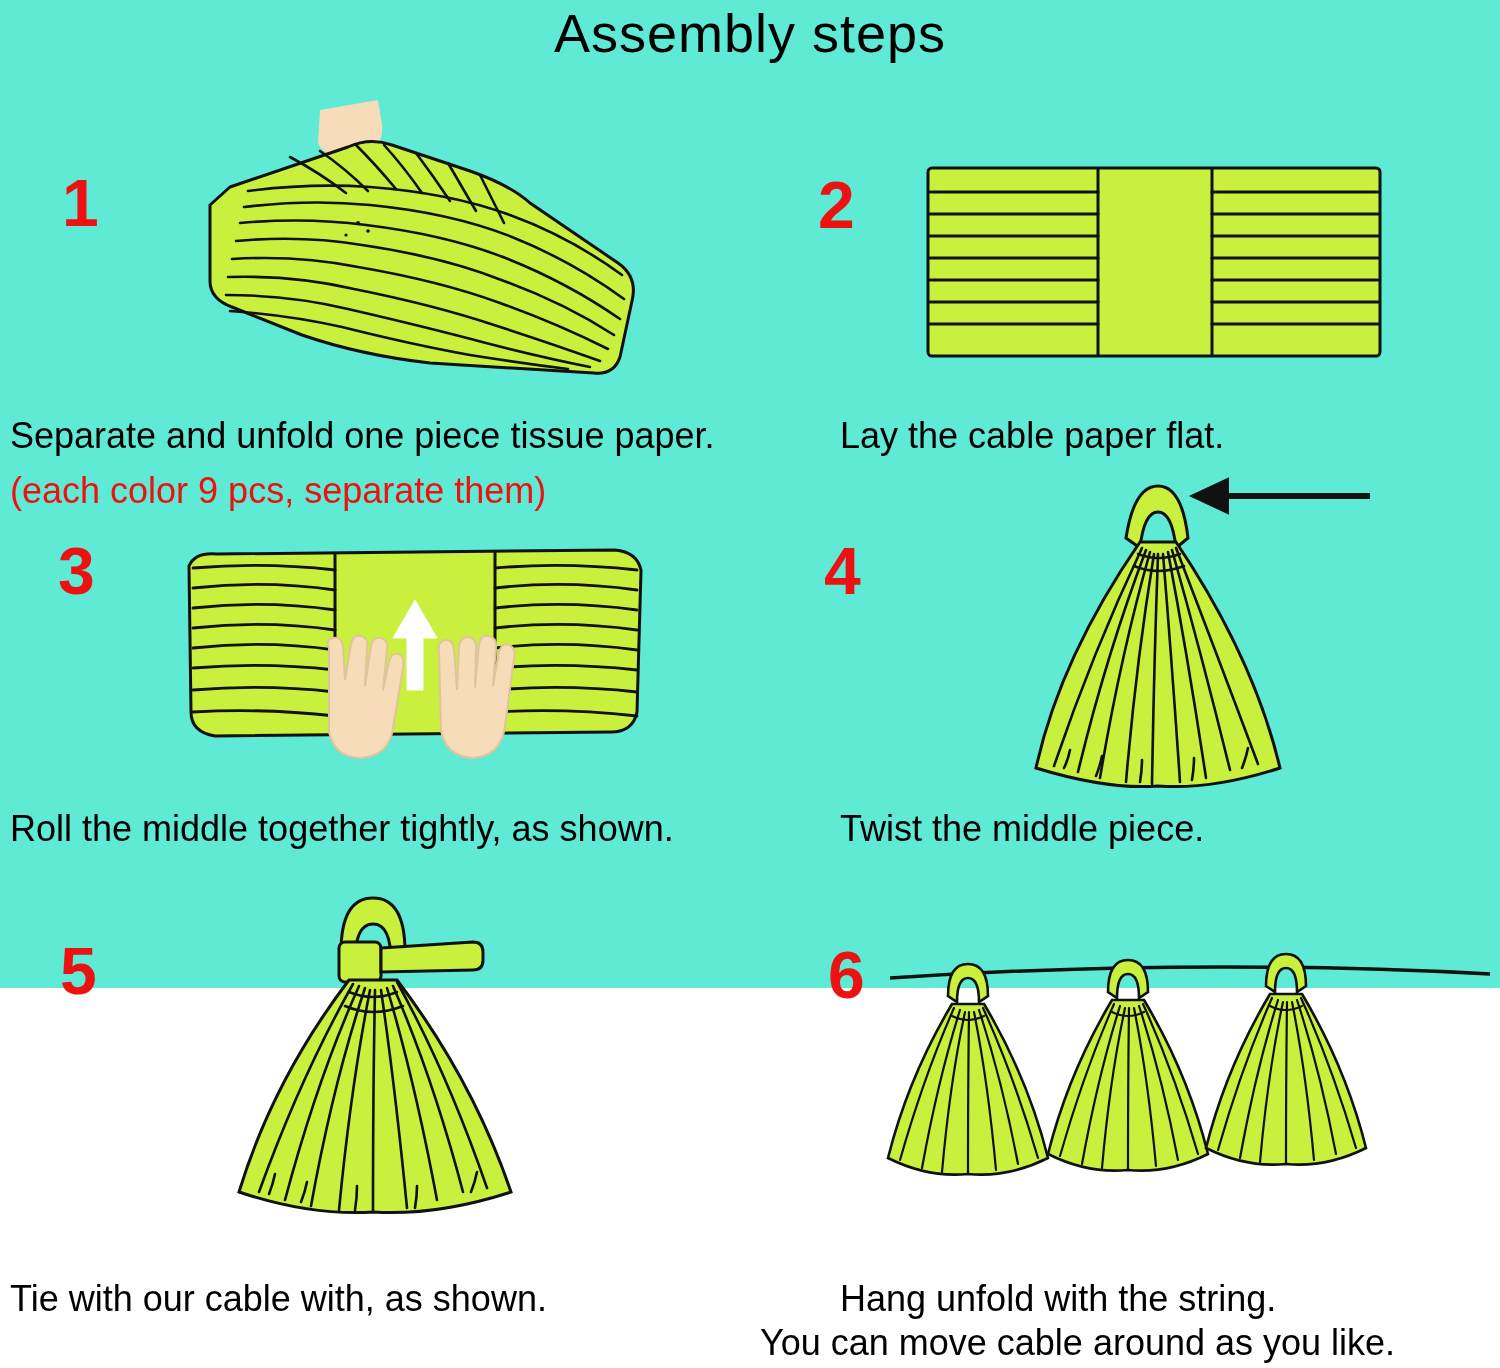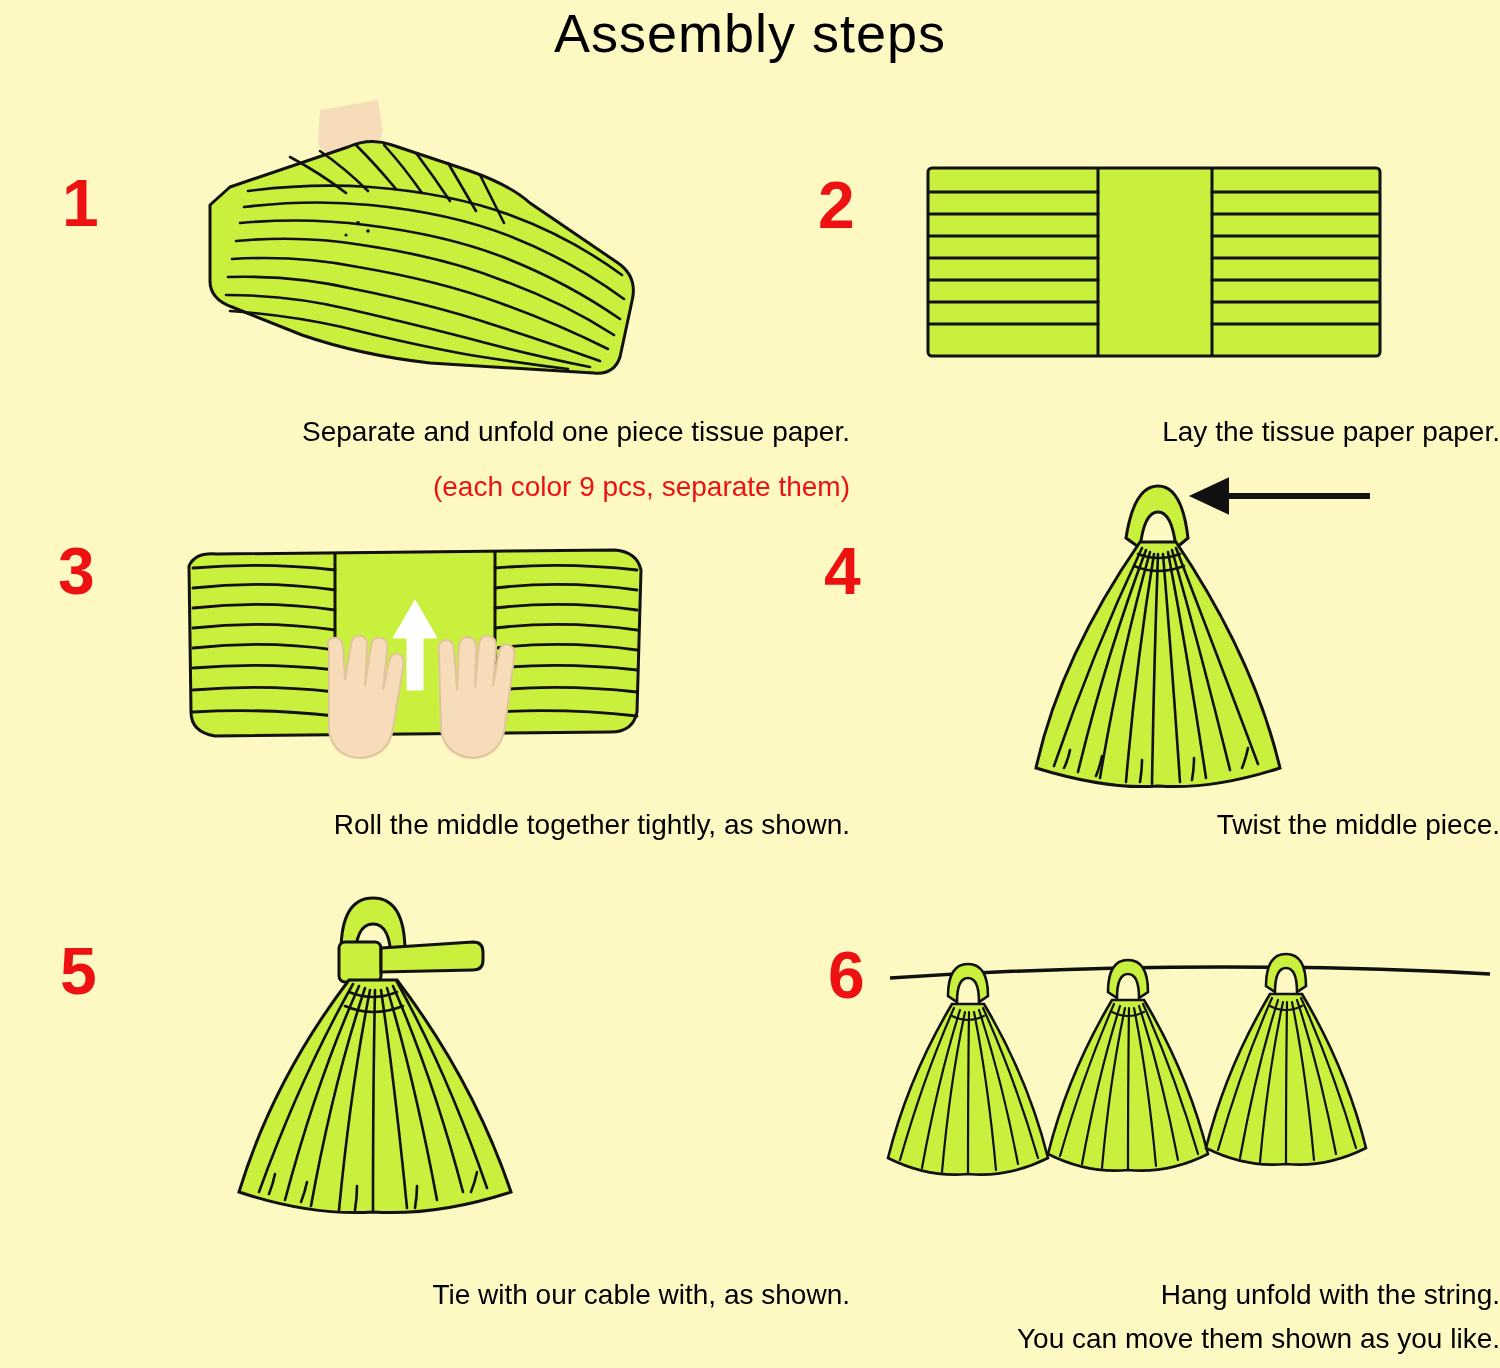--- a/index.html
+++ b/index.html
@@ -11,22 +11,22 @@
     width: 1500px;
     height: 1368px;
     font-family: "Liberation Sans", sans-serif;
     color: #000000;
     overflow: hidden;
     position: relative;
   }
   .page {
     position: relative;
     width: 1500px;
-    height: 1368px;
-    background: #fef9c3;
+    height: 988px;
+    background: #5eead4;
   }
   .title {
     position: absolute;
     top: 2px;
     left: 0;
     width: 1500px;
     text-align: center;
     font-size: 54px;
     font-weight: normal;
     letter-spacing: 1px;
@@ -34,23 +34,23 @@
   }
   .step-num {
     position: absolute;
     color: #ee1111;
     font-size: 66px;
     font-weight: bold;
     line-height: 1;
   }
   .caption {
     position: absolute;
-    font-size: 28px;
+    font-size: 36px;
     color: #000000;
-    text-align: right;
+    text-align: left;
     line-height: 1.18;
     white-space: nowrap;
   }
   .caption.red {
     color: #ee1111;
   }
   .art {
     position: absolute;
   }
   .art svg {
@@ -126,21 +126,21 @@
         <path d="M292 164 L458 164"></path>
       </g>
 
       <g stroke="#111111" stroke-width="3" fill="none">
         <path d="M178 8 L178 196"></path>
         <path d="M292 8 L292 196"></path>
       </g>
     </svg>
   </div>
 
-  <div class="caption" style="left:840px; top:415px; width:660px;">Lay the tissue paper paper.</div>
+  <div class="caption" style="left:840px; top:415px; width:660px;">Lay the cable paper flat.</div>
 
   <div class="step-num" style="left:58px; top:538px;">3</div>
 
   <div class="art" style="left:175px; top:540px;">
     <svg width="480" height="270" viewBox="0 0 480 270">
 
       <path d="M14 26 Q20 12 42 14 L440 10 Q462 12 466 30 L462 172 Q458 192 436 192 L40 196 Q16 192 16 172 Z" fill="#c8f03c" stroke="#111111" stroke-width="3"></path>
 
       <g stroke="#111111" stroke-width="2.8" fill="none" stroke-linecap="round">
         <path d="M18 28 Q90 22 160 30"></path>
@@ -309,15 +309,15 @@
           <path d="M94 82 Q108 152 116 240"></path>
           <path d="M99 80 Q122 150 138 234"></path>
           <path d="M103 78 Q134 146 158 228"></path>
           <path d="M72 86 Q88 94 104 86"></path>
         </g>
       </g>
     </svg>
   </div>
 
   <div class="caption" style="left:840px; top:1278px; width:660px;">Hang unfold with the string.</div>
-  <div class="caption" style="left:760px; top:1322px; width:740px;">You can move them shown as you like.</div>
+  <div class="caption" style="left:760px; top:1322px; width:740px;">You can move cable around as you like.</div>
 
 </div>
 
 </body></html>

